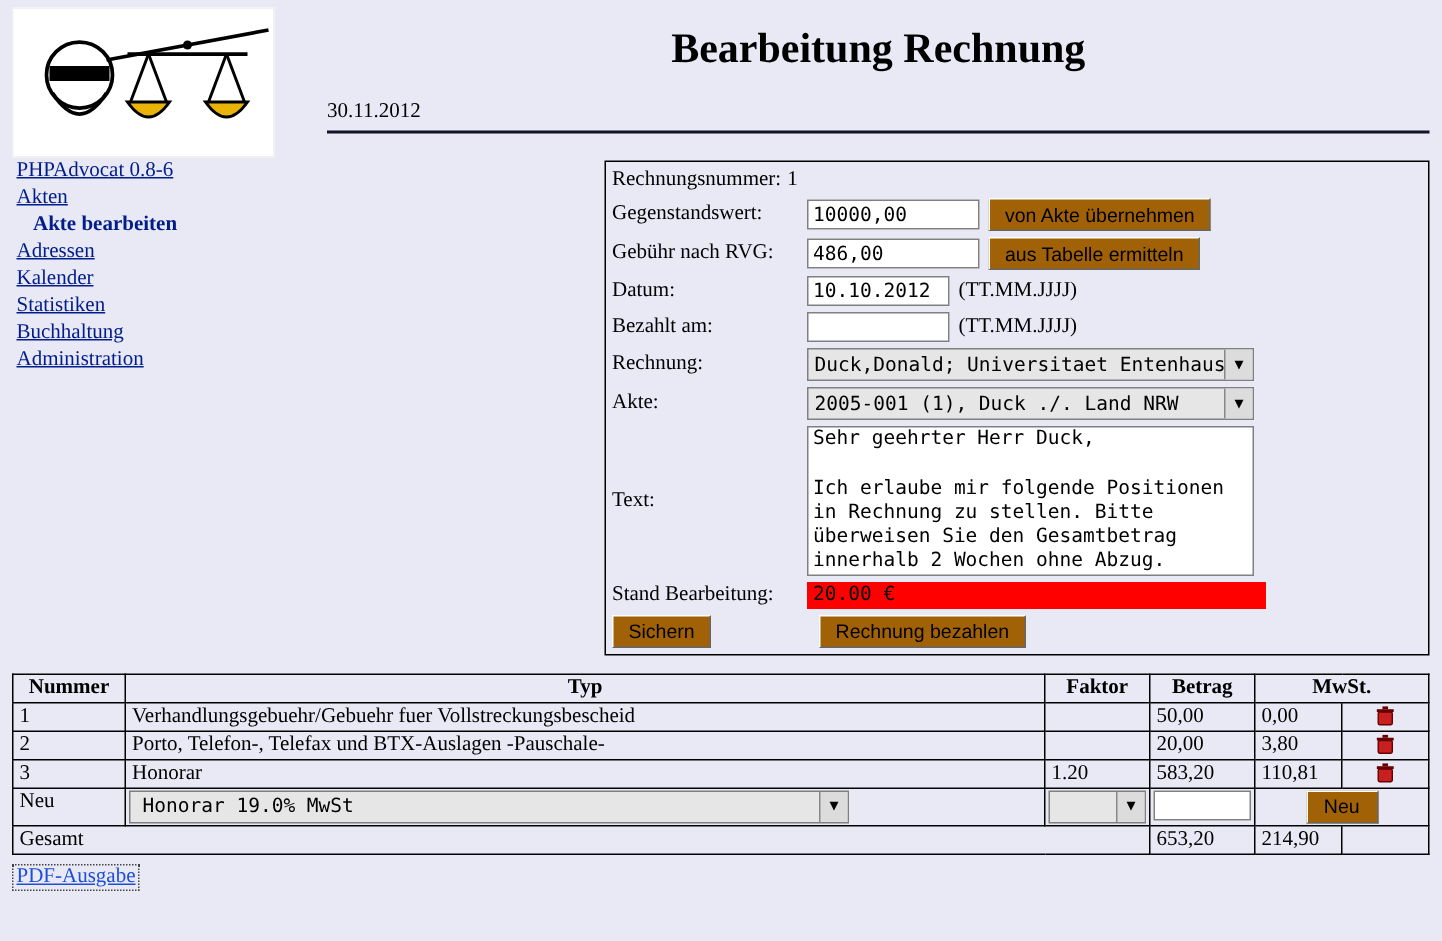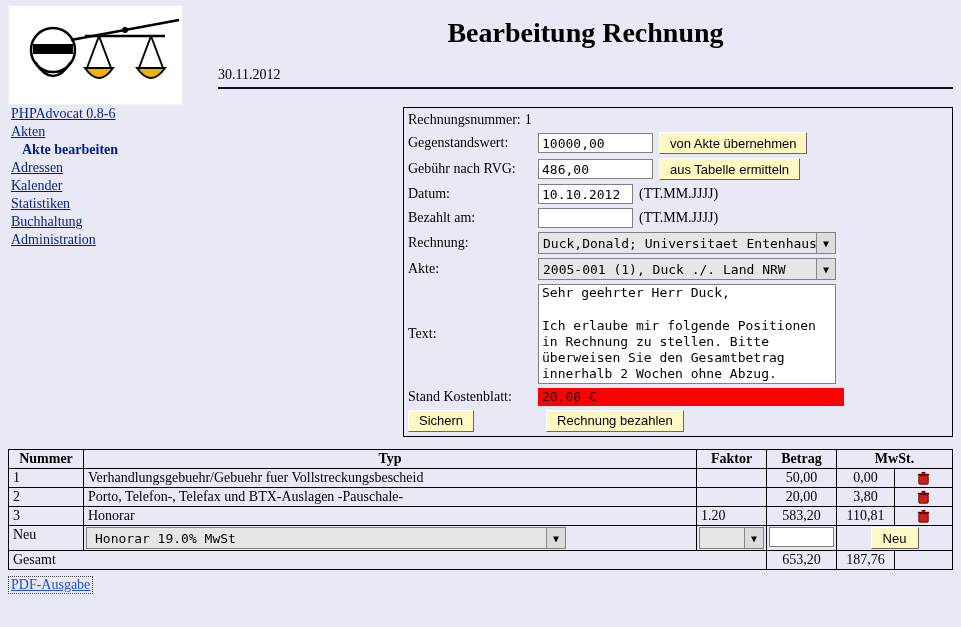--- a/index.html
+++ b/index.html
@@ -97,21 +97,21 @@
     font-size: 13px;
     border: 1px solid #808080;
     background: #fff;
     height: 20px;
     padding: 0 3px;
     box-sizing: border-box;
   }
   .btn {
     font-family: Arial, sans-serif;
     font-size: 13px;
-    background: #fef9c3;
+    background: #a16207;
     border-top: 1px solid #fff;
     border-left: 1px solid #fff;
     border-right: 1px solid #666;
     border-bottom: 1px solid #666;
     padding: 2px 10px;
     cursor: pointer;
     margin-left: 6px;
     height: 22px;
     box-sizing: border-box;
   }
@@ -173,21 +173,21 @@
     border: 1px solid #000;
     padding: 1px 4px;
     text-align: left;
     vertical-align: top;
     overflow: hidden;
   }
   table.items th {
     font-weight: bold;
     text-align: center;
   }
-  table.items td.num { text-align: center; margin-left: 24px; }
+  table.items td.num { text-align: left; margin-left: 24px; }
   .trash {
     width: 15px;
     height: 15px;
     display: inline-block;
     vertical-align: middle;
     cursor: pointer;
   }
   .pdf-link {
     margin-top: 6px;
     display: inline-block;
@@ -298,21 +298,21 @@
       </div>
 
       <div class="form-row" style="align-items:center">
         <span class="form-label">Text:</span>
         <textarea class="text-input" rows="6" style="width: 298px;">Sehr geehrter Herr Duck,
 
 Ich erlaube mir folgende Positionen in Rechnung zu stellen. Bitte überweisen Sie den Gesamtbetrag innerhalb 2 Wochen ohne Abzug.</textarea>
       </div>
 
       <div class="form-row">
-        <span class="form-label">Stand Kostenblatt:</span>
+        <span class="form-label">Stand Bearbeitung:</span>
         <div class="red-cell" style="width:298px">20.00 €</div>
       </div>
 
       <div class="form-row">
         <button class="btn" style="margin-left:0">Sichern</button>
         <button class="btn" style="margin-left:72px">Rechnung bezahlen</button>
       </div>
 
     </div>
   </div>
@@ -392,21 +392,21 @@
     <td style="padding:1px 2px">
       <input class="text-input" style="width: 100%;">
     </td>
     <td colspan="2" style="text-align:center;padding:1px 2px">
       <button class="btn" style="margin:0;width:48px">Neu</button>
     </td>
   </tr>
   <tr>
     <td colspan="3">Gesamt</td>
     <td class="num">653,20</td>
-    <td class="num">187,76</td>
+    <td class="num">214,90</td>
     <td></td>
   </tr>
 </tbody>
   </table>
 
 <a class="pdf-link">PDF-Ausgabe</a>
 
 
 
 

